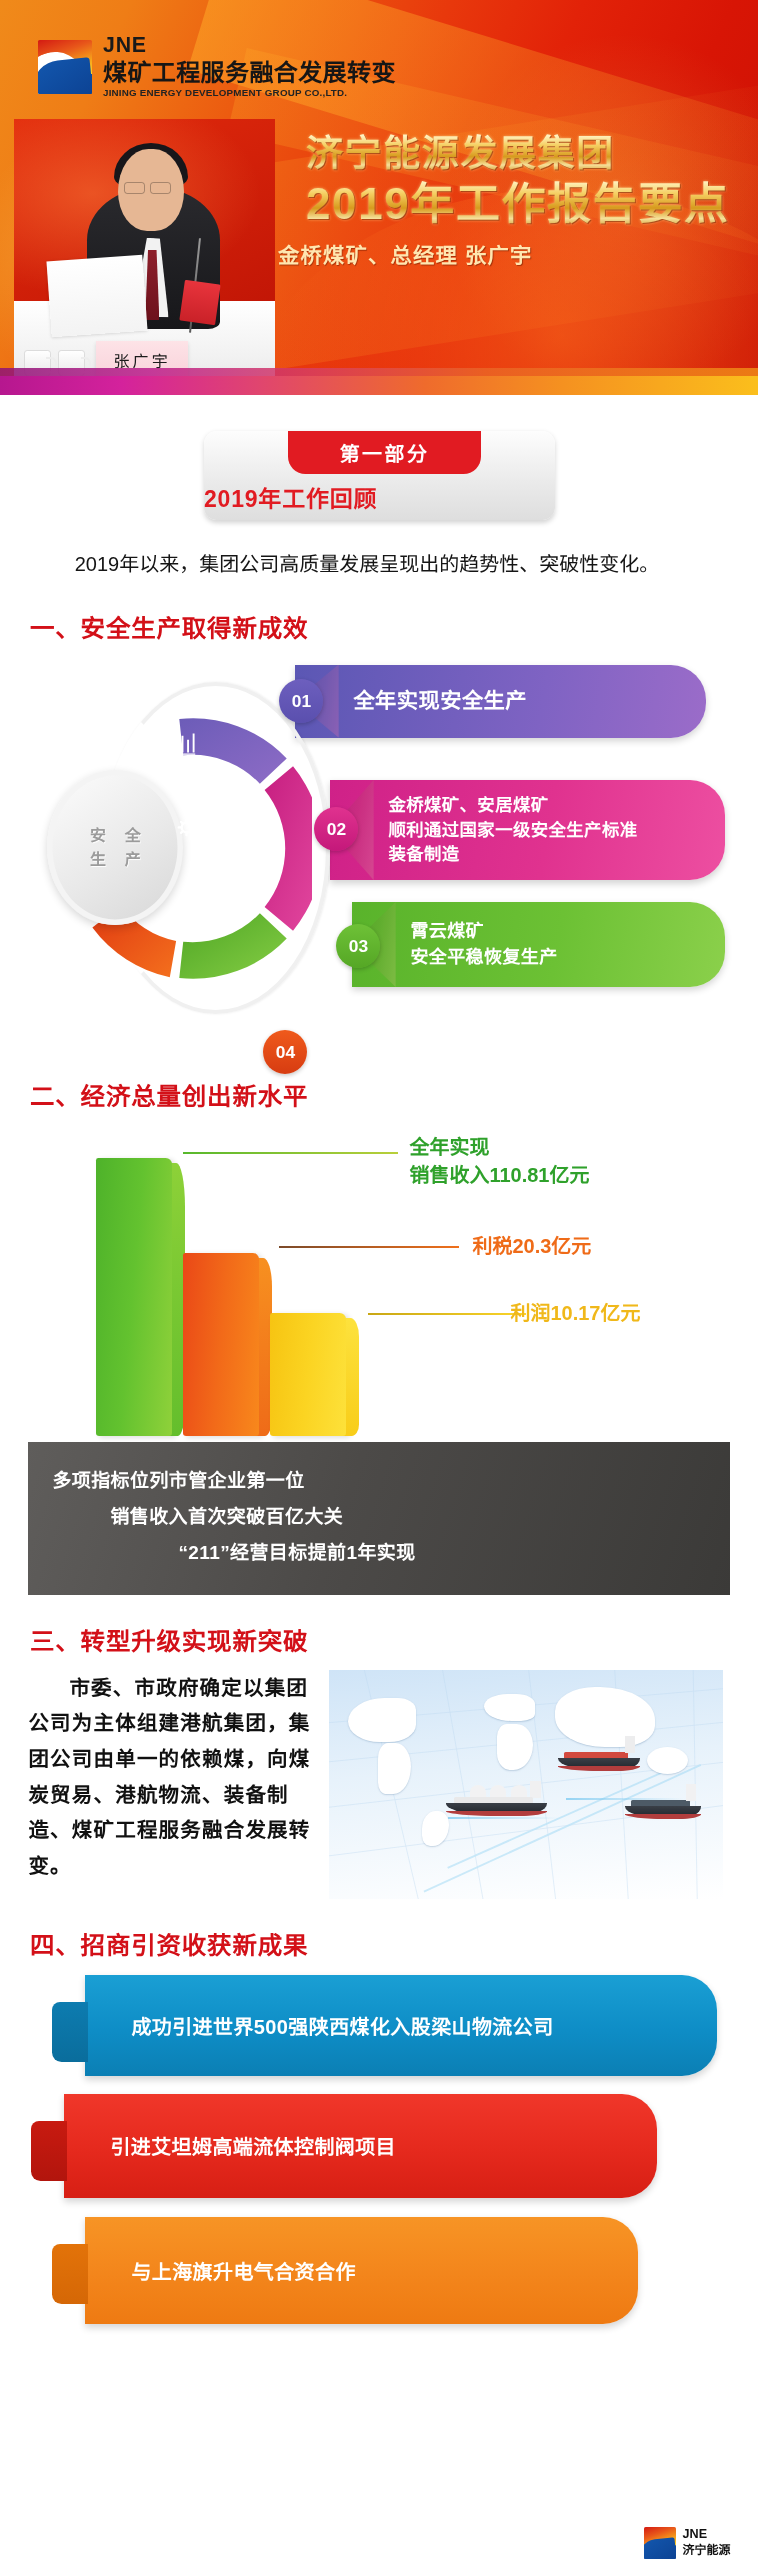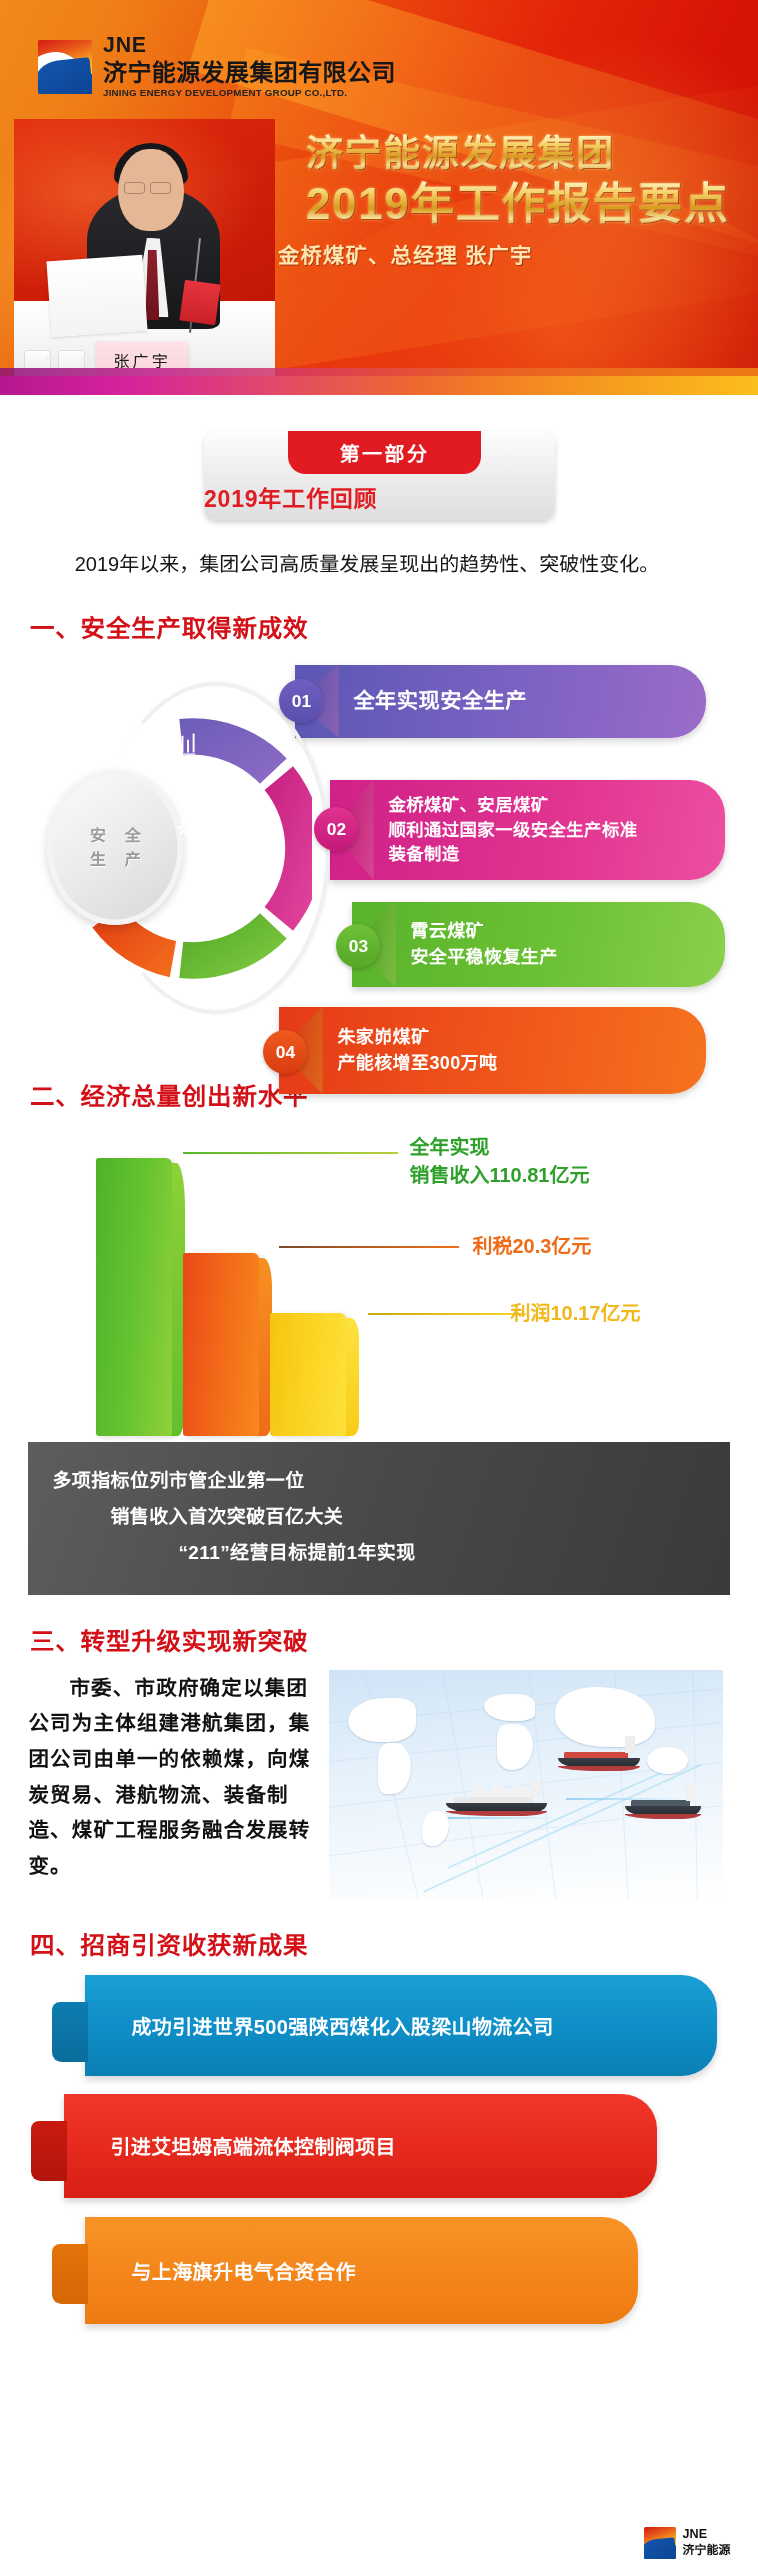--- a/index.html
+++ b/index.html
@@ -418,21 +418,21 @@
     <div class="hdr-glow g2"></div>
     <div class="hdr-ray r1"></div>
     <div class="hdr-ray r2"></div>
     <div class="hdr-ray r3"></div>
     <div class="hdr-arc"></div>
 
     <div class="logo-block">
       <div class="logo-mark"></div>
       <div class="logo-text">
         <div class="logo-jne">JNE</div>
-        <div class="logo-cn">济宁能源发展集团有限公司</div>
+        <div class="logo-cn">煤矿工程服务融合发展转变</div>
         <div class="logo-en">JINING ENERGY DEVELOPMENT GROUP CO.,LTD.</div>
       </div>
     </div>
 
     <div class="photo">
       <div class="photo-bg"></div>
       <div class="photo-backwall"></div>
       <div class="photo-desk"></div>
       <div class="suit"></div>
       <div class="shirt"></div>
@@ -563,26 +563,20 @@
       <div class="badge b2">02</div>
 
       <div class="callout c3">
         <div class="ctext">
           <div>霄云煤矿</div>
           <div>安全平稳恢复生产</div>
         </div>
       </div>
       <div class="badge b3">03</div>
 
-      <div class="callout c4">
-        <div class="ctext">
-          <div>朱家峁煤矿</div>
-          <div>产能核增至300万吨</div>
-        </div>
-      </div>
       <div class="badge b4">04</div>
     </div>
 
     <h2 class="sec-head">二、经济总量创出新水平</h2>
 
     <div class="chart-wrap">
       <div class="bar bar-g">
         <div class="side"></div>
         <div class="face"></div>
       </div>

